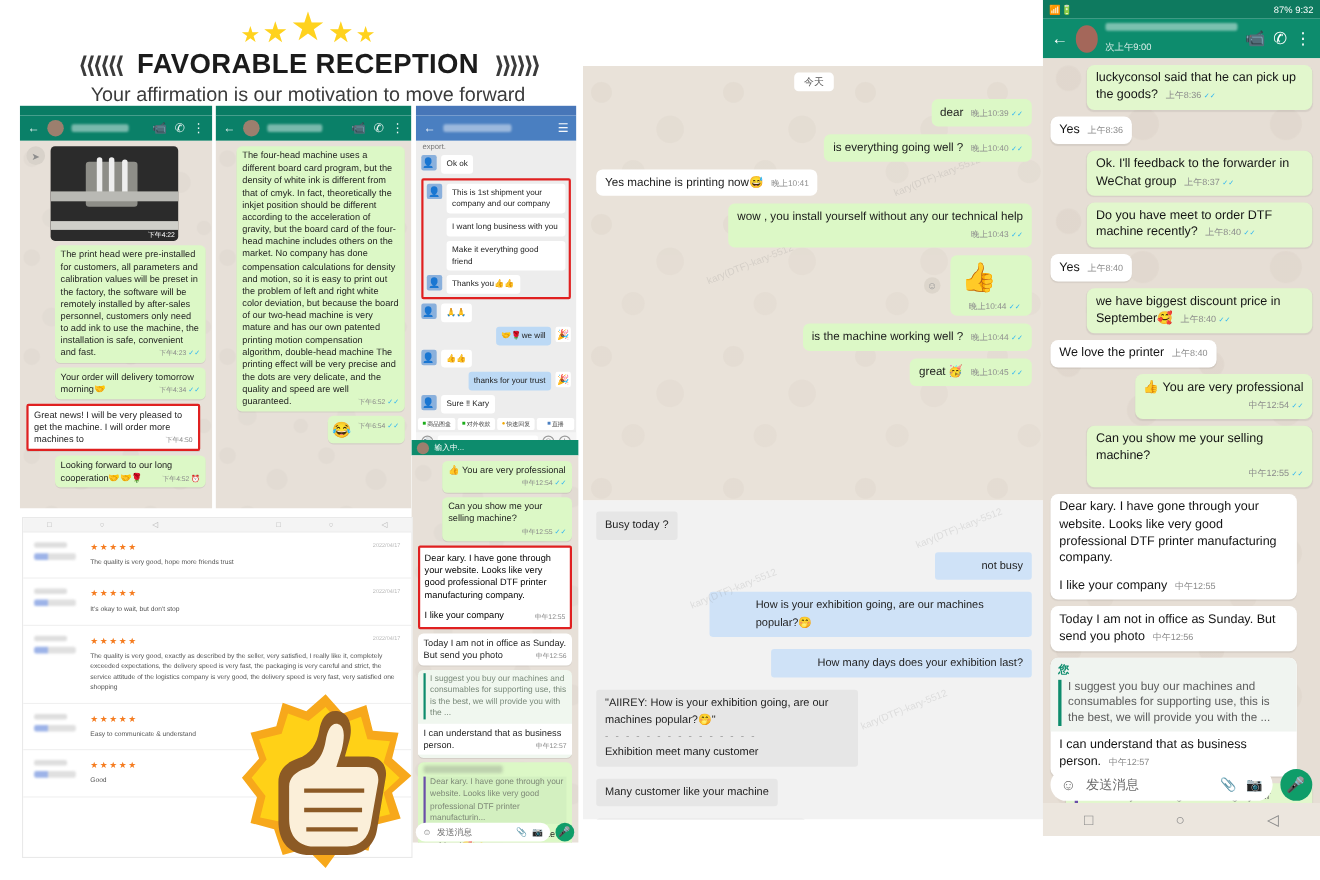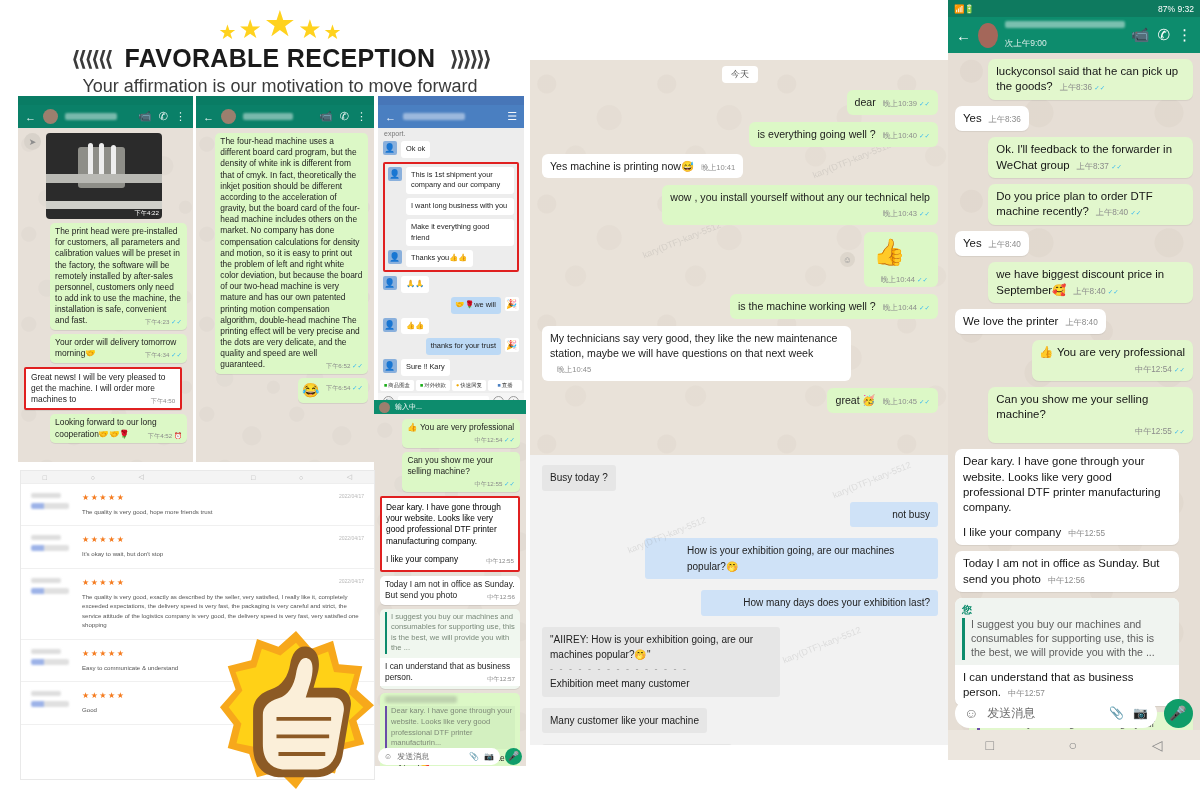--- a/index.html
+++ b/index.html
@@ -413,21 +413,20 @@
         <div class="mbub in"><span>Yes machine is printing now😅</span><span class="mmeta">晚上10:41</span></div>
         <div class="mbub out"><span>wow , you install yourself without any our technical help</span><div style="text-align:right"><span class="mmeta"><span>晚上10:43</span> <span class="tick">✓✓</span></span></div></div>
         <div style="align-self:flex-end;display:flex;align-items:center;gap:9px">
           <span style="width:15px;height:15px;border-radius:50%;background:#ddd6cc;color:#999;font-size:9px;display:flex;align-items:center;justify-content:center">☺</span>
           <div class="mbub out" style="padding:2px 10px">
             <span style="font-size:26px">👍</span>
             <div style="text-align:right"><span class="mmeta"><span>晚上10:44</span> <span class="tick">✓✓</span></span></div>
           </div>
         </div>
         <div class="mbub out"><span>is the machine working well ?</span><span class="mmeta"><span>晚上10:44</span> <span class="tick">✓✓</span></span></div>
-        <div class="mbub in"><span>My technicians say very good, they like the new maintenance station, maybe we will have questions on that next week</span><span class="mmeta">晚上10:45</span></div>
         <div class="mbub out"><span>great 🥳</span><span class="mmeta"><span>晚上10:45</span> <span class="tick">✓✓</span></span></div>
       </div>
     </div>
     <div class="mid-body2">
       <span class="wm" style="left:95px;top:75px">kary(DTF)-kary-5512</span>
       <span class="wm" style="left:300px;top:20px">kary(DTF)-kary-5512</span>
       <span class="wm" style="left:250px;top:185px">kary(DTF)-kary-5512</span>
       <div class="qbub in">Busy today ?</div>
       <div class="qbub out">not busy</div>
       <div class="qbub out">How is your exhibition going, are our machines popular?🤭</div>
@@ -460,21 +459,21 @@
       </span>
       <span class="r-ic">📹</span>
       <span class="r-ic">✆</span>
       <span class="r-ic">⋮</span>
     </div>
     <div class="r-body">
       <div class="r-msgs">
         <div class="rbub out"><span>luckyconsol said that he can pick up the goods?</span><span class="rmeta"><span>上午8:36</span> <span class="tick">✓✓</span></span></div>
         <div class="rbub in"><span>Yes</span><span class="rmeta">上午8:36</span></div>
         <div class="rbub out"><span>Ok. I'll feedback to the forwarder in WeChat group</span><span class="rmeta"><span>上午8:37</span> <span class="tick">✓✓</span></span></div>
-        <div class="rbub out"><span>Do you price plan to order DTF machine recently?</span><span class="rmeta"><span>上午8:40</span> <span class="tick">✓✓</span></span></div>
+        <div class="rbub out"><span>Do you have meet to order DTF machine recently?</span><span class="rmeta"><span>上午8:40</span> <span class="tick">✓✓</span></span></div>
         <div class="rbub in"><span>Yes</span><span class="rmeta">上午8:40</span></div>
         <div class="rbub out"><span>we have biggest discount price in September🥰</span><span class="rmeta"><span>上午8:40</span> <span class="tick">✓✓</span></span></div>
         <div class="rbub in"><span>We love the printer</span><span class="rmeta">上午8:40</span></div>
         <div class="rbub out"><span>👍 You are very professional</span><div style="text-align:right"><span class="rmeta"><span>中午12:54</span> <span class="tick">✓✓</span></span></div></div>
         <div class="rbub out"><span>Can you show me your selling machine?</span><div style="text-align:right"><span class="rmeta"><span>中午12:55</span> <span class="tick">✓✓</span></span></div></div>
         <div class="rbub in" style="max-width:94%">
           <div>Dear kary.  I have gone through your website. Looks like very good professional DTF printer manufacturing company.</div>
           <div style="margin-top:9px"><span>I like your company</span><span class="rmeta">中午12:55</span></div>
         </div>
         <div class="rbub in" style="max-width:94%"><span>Today I am not in office as Sunday. But send you photo</span><span class="rmeta">中午12:56</span></div>

